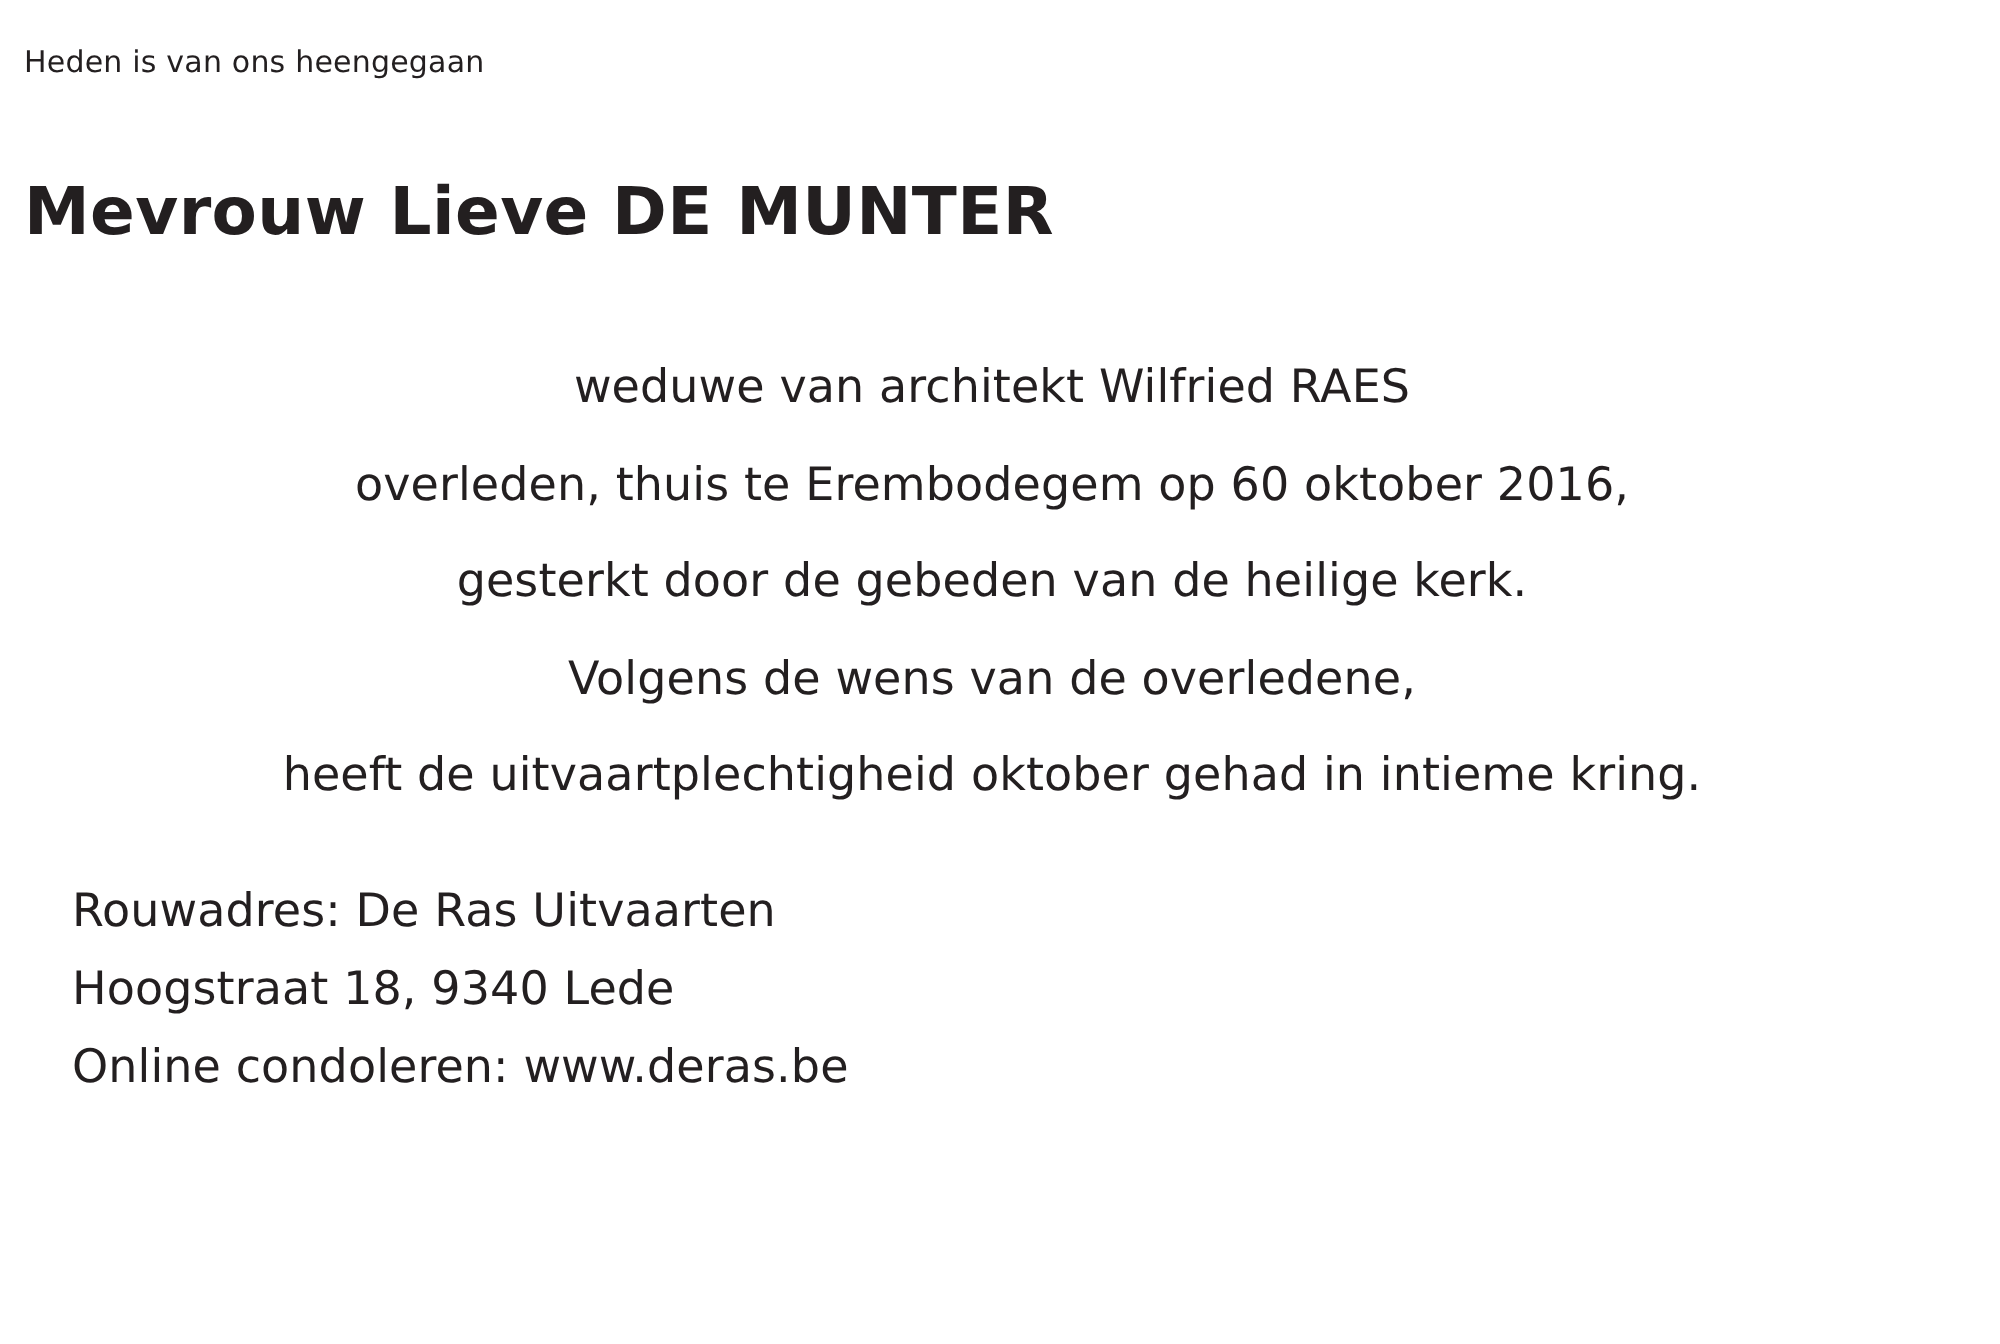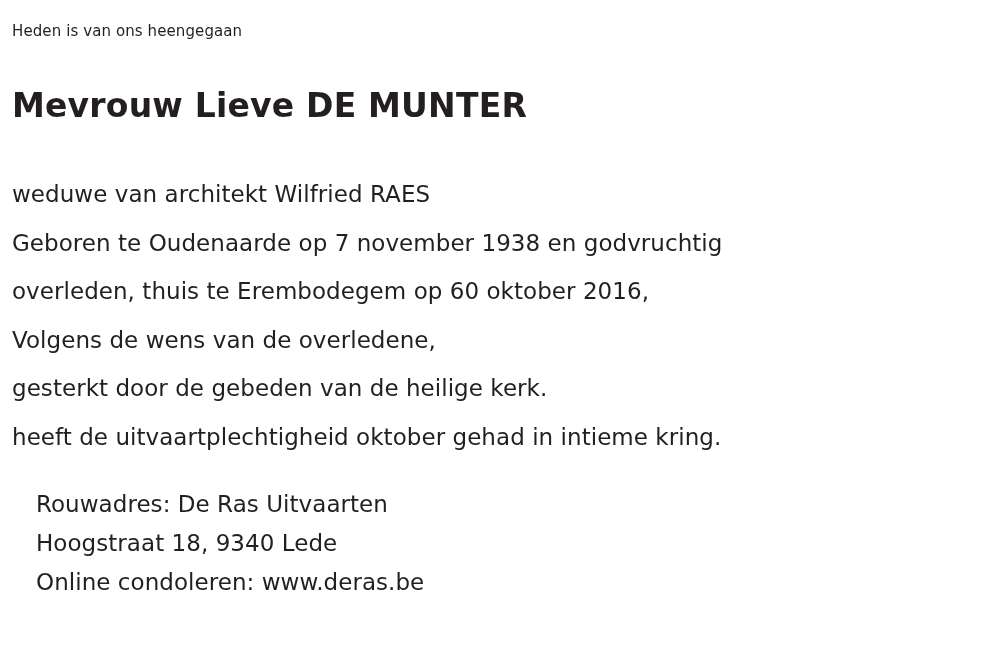--- a/index.html
+++ b/index.html
@@ -29,20 +29,21 @@
   .deceased-name {
     font-size: 33px;
     line-height: 40px;
     font-weight: 700;
     letter-spacing: 0.2px;
     margin-top: 38px;
     margin-bottom: 0;
   }
   .body-block {
     margin-top: 44px;
+    text-align: center;
   }
   .body-line {
     font-size: 23px;
     line-height: 48.5px;
     font-weight: 400;
     letter-spacing: 0.05px;
     white-space: pre;
   }
   .address-block {
     margin-top: 24px;
@@ -60,24 +61,23 @@
 <body>
 
 <div class="notice">
 
   <div class="intro-line">Heden is van ons heengegaan</div>
 
   <div class="deceased-name">Mevrouw Lieve DE MUNTER</div>
 
   <div class="body-block">
     <div class="body-line">weduwe van architekt Wilfried RAES</div>
-    <div class="body-line">Geboren te Oudenaarde op 7 november 1938 en godvruchtig</div>
     <div class="body-line">overleden, thuis te Erembodegem op 60 oktober 2016,</div>
+    <div class="body-line">gesterkt door de gebeden van de heilige kerk.</div>
     <div class="body-line">Volgens de wens van de overledene,</div>
-    <div class="body-line">gesterkt door de gebeden van de heilige kerk.</div>
     <div class="body-line">heeft de uitvaartplechtigheid oktober gehad in intieme kring.</div>
   </div>
 
   <div class="address-block">
     <div class="address-line">Rouwadres: De Ras Uitvaarten</div>
     <div class="address-line">Hoogstraat 18, 9340 Lede</div>
     <div class="address-line">Online condoleren: www.deras.be</div>
   </div>
 
 </div>

